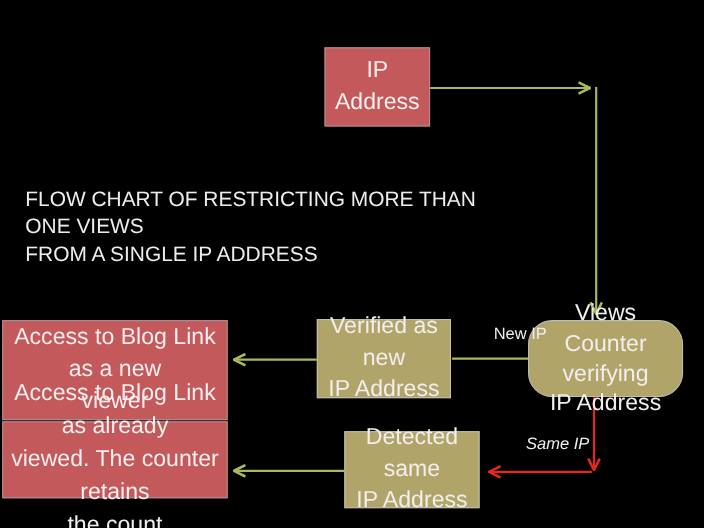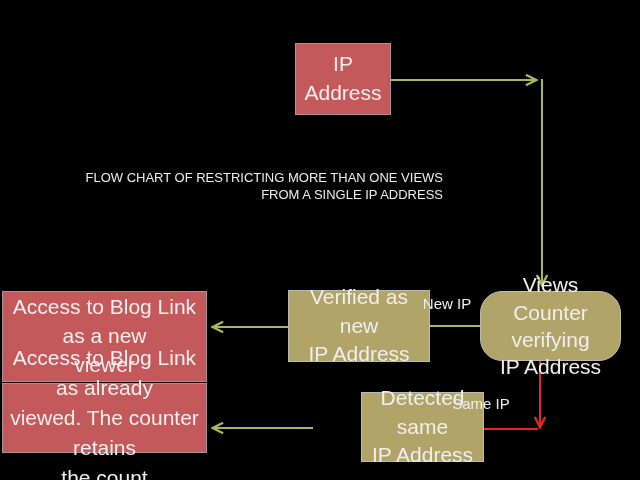--- a/index.html
+++ b/index.html
@@ -34,49 +34,50 @@
   }
   .box-olive {
     background: #b0a468;
     border: 1px solid #bdbcaf;
   }
   .title {
     position: absolute;
     left: 23px;
     top: 169px;
     width: 420px;
-    text-align: right;
+    text-align: left;
     color: #ededed;
-    font-size: 13px;
+    font-size: 19px;
     line-height: 1.32;
     white-space: pre-line;
   }
   .edge-label {
     position: absolute;
     width: 64px;
     text-align: center;
     color: #f0eded;
     font-size: 15px;
+    margin-left: 26px;
   }
   #edge-label-new-ip { left: 415px; top: 295px; }
-  #edge-label-same-ip { left: 449px; top: 395px; }
+  #edge-label-same-ip { left: 449px; top: 395px; font-style: italic; }
   svg.connectors {
     position: absolute;
     left: 0;
     top: 0;
     width: 640px;
     height: 480px;
     pointer-events: none;
   }
   
   #node-ip-address      { left: 295px; top: 43px;  width: 96px;  height: 72px; }
   #node-views-counter   { left: 480px; top: 291px; width: 141px; height: 70px; line-height: 1.3; border-radius: 22px; }
-  #node-verified-new    { left: 288px; top: 290px; width: 142px; height: 72px; }
+  #node-verified-new    { left: 288px; top: 290px; width: 122px; height: 72px; }
   #node-access-new      { left: 2px;   top: 291px; width: 205px; height: 91px; }
-  #node-detected-same   { left: 313px; top: 392px; width: 123px; height: 70px; margin-left: 48px; }
+  #node-detected-same   { left: 313px; top: 392px; width: 123px; height: 70px; }
   #node-access-already  { left: 2px;   top: 383px; width: 205px; height: 70px; line-height: 1.42; }
 </style>
 </head>
 <body>
 
 <div id="canvas">
 
   <svg class="connectors" viewBox="0 0 640 480">
     <defs>
       <marker id="arrow-green" viewBox="0 0 10 10" refX="8" refY="5" markerWidth="6.5" markerHeight="6.5" orient="auto">

